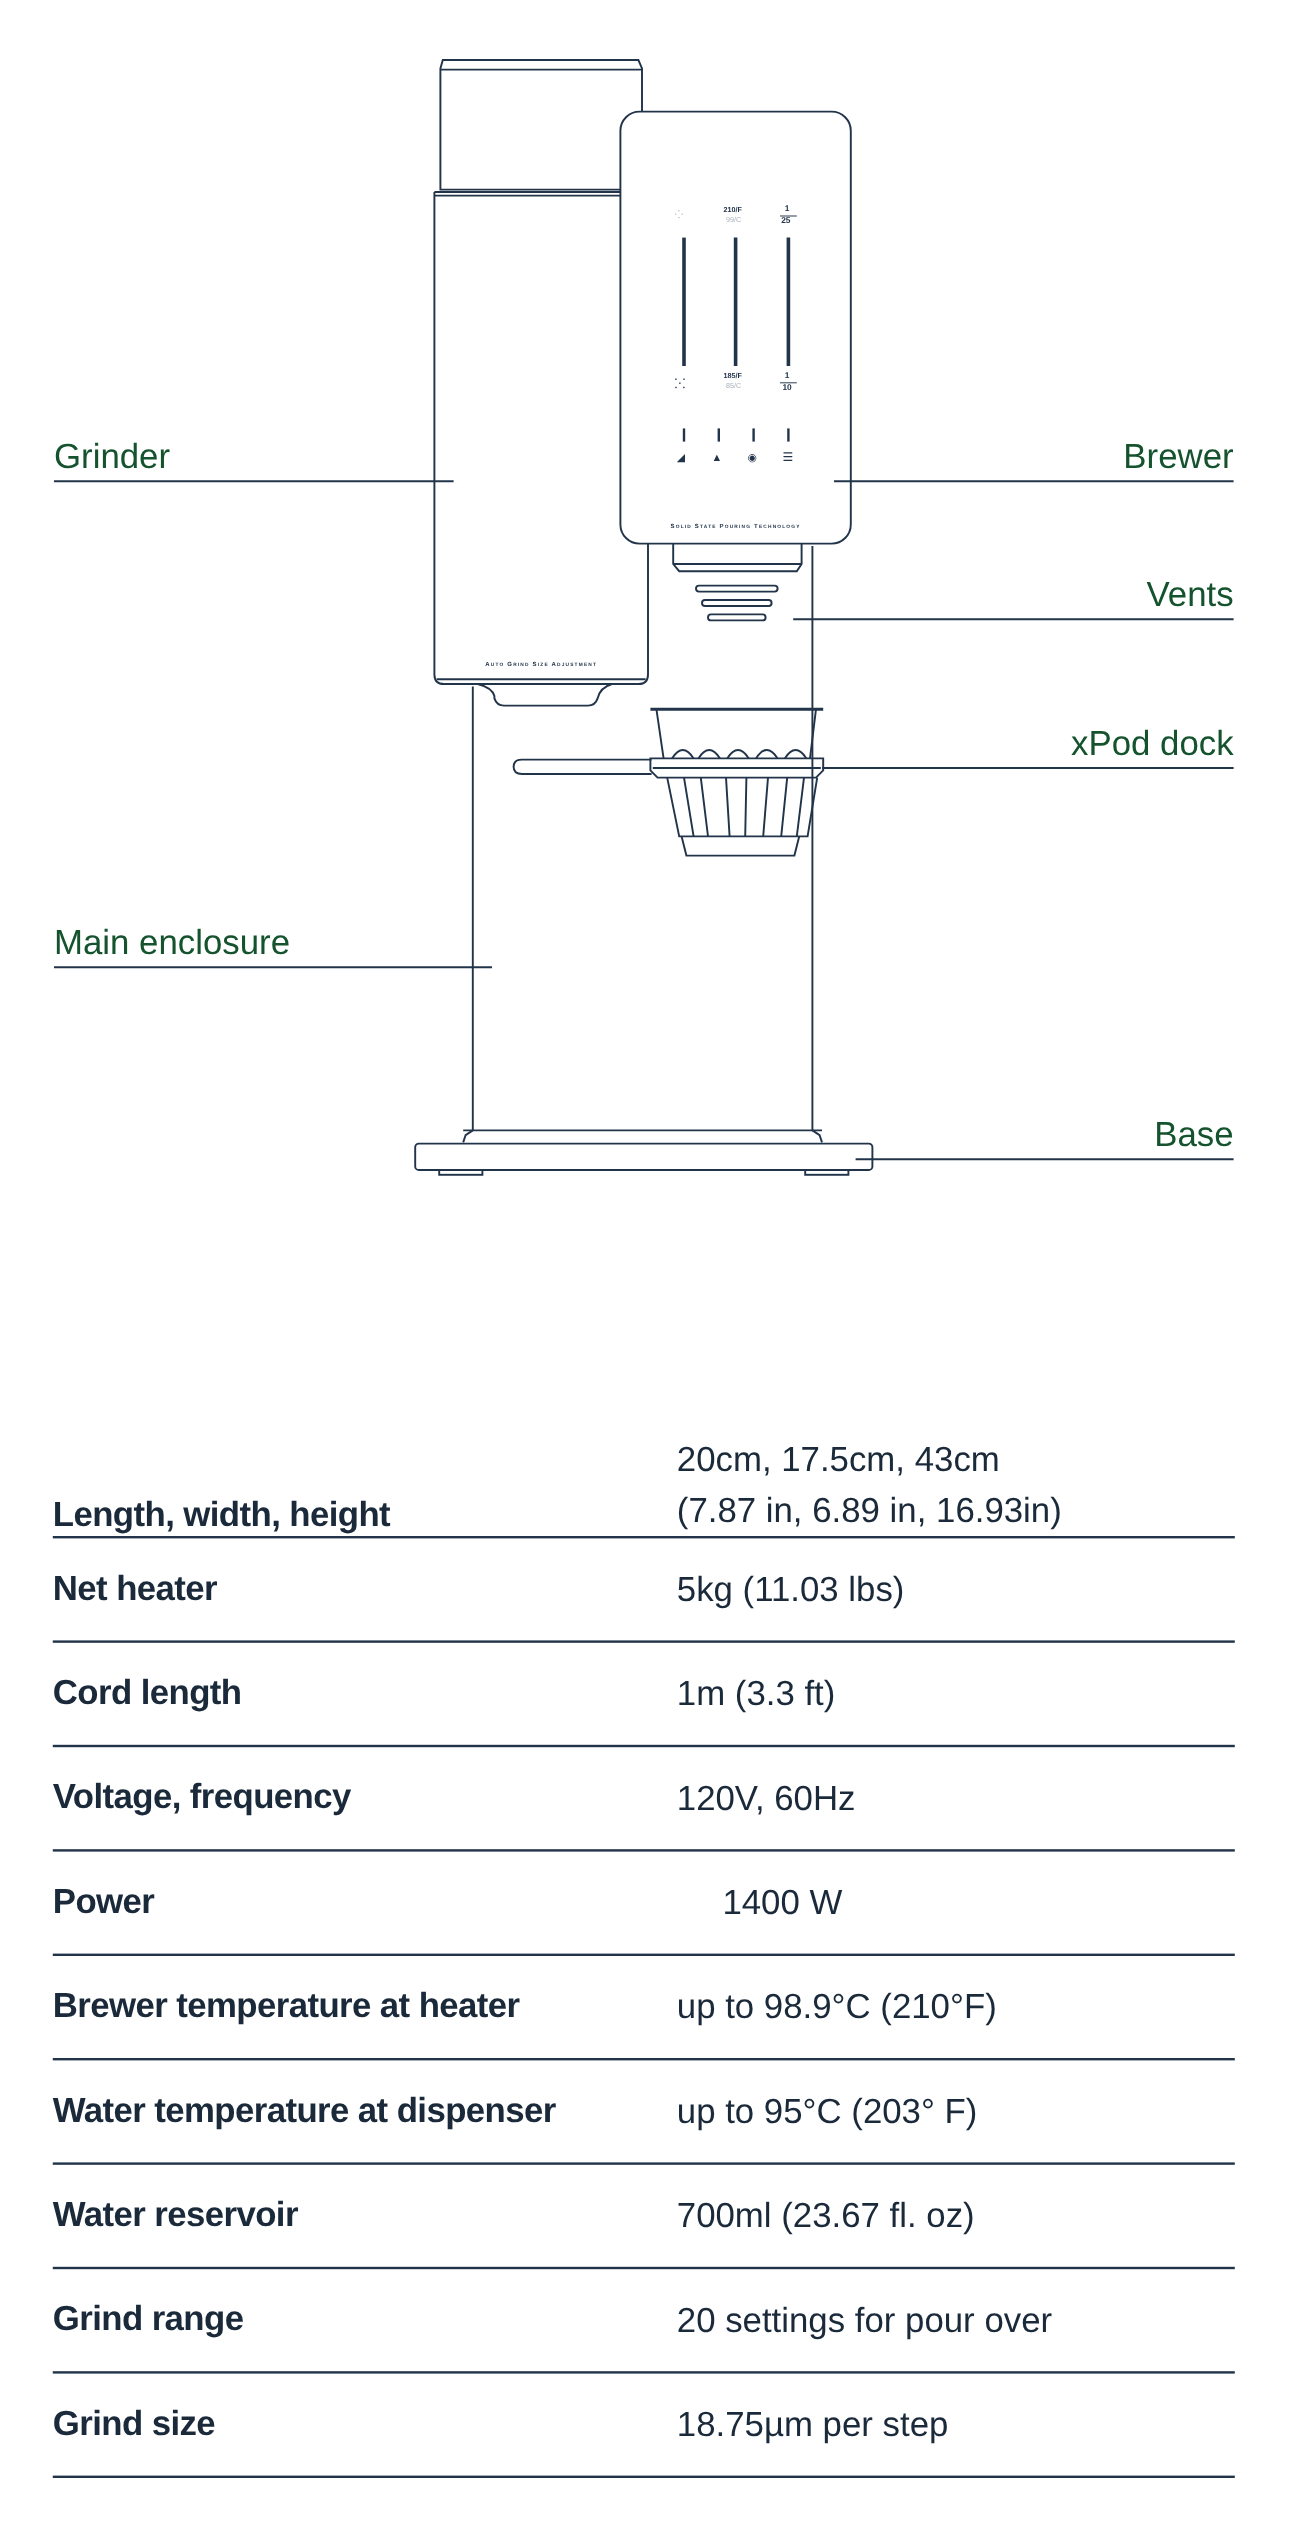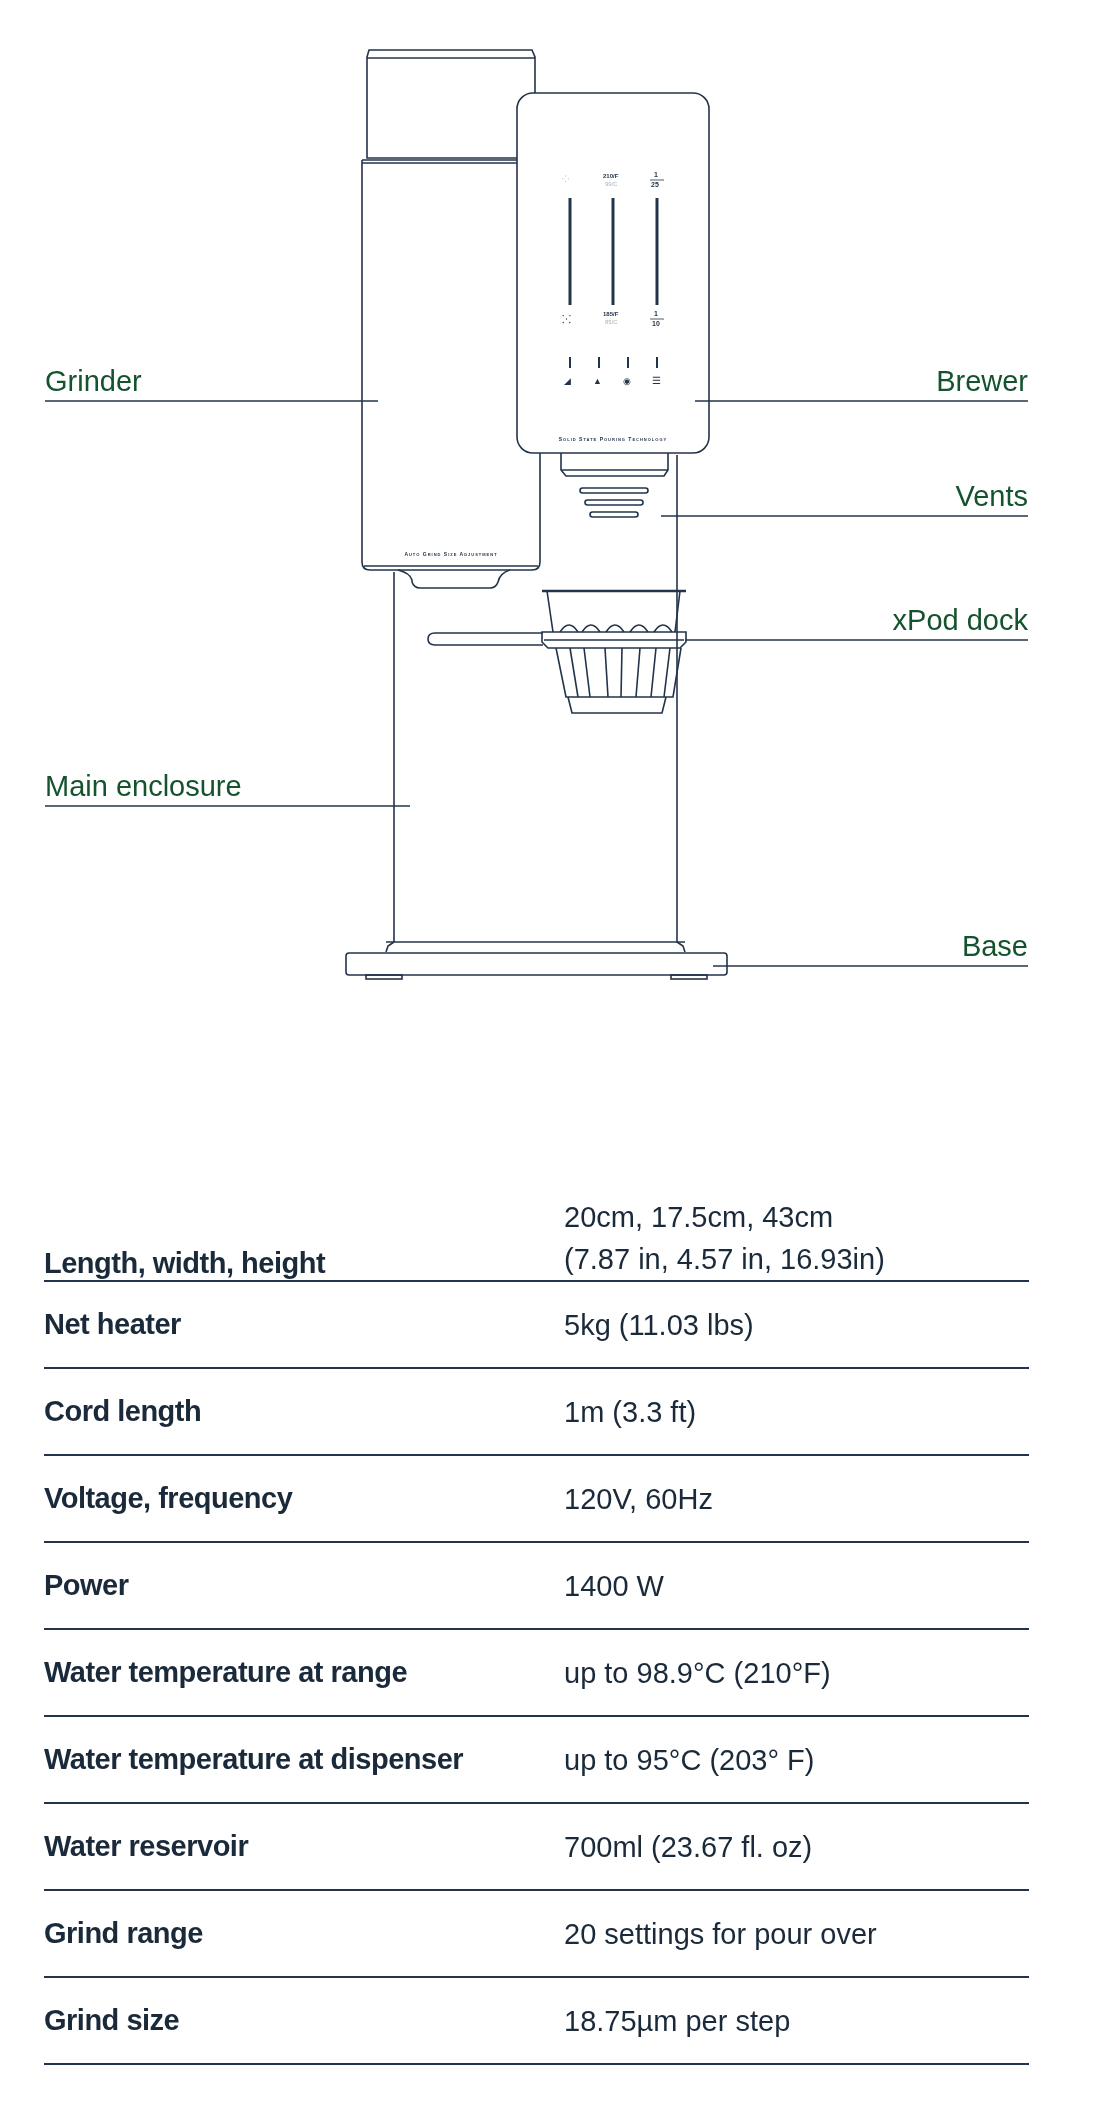--- a/index.html
+++ b/index.html
@@ -106,41 +106,41 @@
   <div class="callout-label" style="right:69px;top:606px;">xPod dock</div>
   <div class="callout-label" style="left:45px;top:772px;">Main enclosure</div>
   <div class="callout-label" style="right:69px;top:932px;text-align:center;">Base</div>
 </div>
 
 <div class="specs">
   <div class="spec-row" style="height:110px;align-items:flex-end;">
     <div class="spec-name">Length, width, height</div>
     <div class="spec-value">
       <div>20cm, 17.5cm, 43cm</div>
-      <div>(7.87 in, 4.57 in, 16.93in)</div>
+      <div>(7.87 in, 6.89 in, 16.93in)</div>
     </div>
   </div>
   <div class="spec-row" style="height:85px;">
     <div class="spec-name">Net heater</div>
     <div class="spec-value">5kg (11.03 lbs)</div>
   </div>
   <div class="spec-row" style="height:85px;">
     <div class="spec-name">Cord length</div>
     <div class="spec-value">1m (3.3 ft)</div>
   </div>
   <div class="spec-row" style="height:85px;">
     <div class="spec-name">Voltage, frequency</div>
     <div class="spec-value">120V, 60Hz</div>
   </div>
-  <div class="spec-row" style="height:85px;">
+  <div class="spec-row" style="height:85px;gap:38px;">
     <div class="spec-name">Power</div>
     <div class="spec-value">1400 W</div>
   </div>
   <div class="spec-row" style="height:85px;">
-    <div class="spec-name">Water temperature at range</div>
+    <div class="spec-name">Brewer temperature at heater</div>
     <div class="spec-value">up to 98.9°C (210°F)</div>
   </div>
   <div class="spec-row" style="height:85px;">
     <div class="spec-name">Water temperature at dispenser</div>
     <div class="spec-value">up to 95°C (203° F)</div>
   </div>
   <div class="spec-row" style="height:85px;">
     <div class="spec-name">Water reservoir</div>
     <div class="spec-value">700ml (23.67 fl. oz)</div>
   </div>

